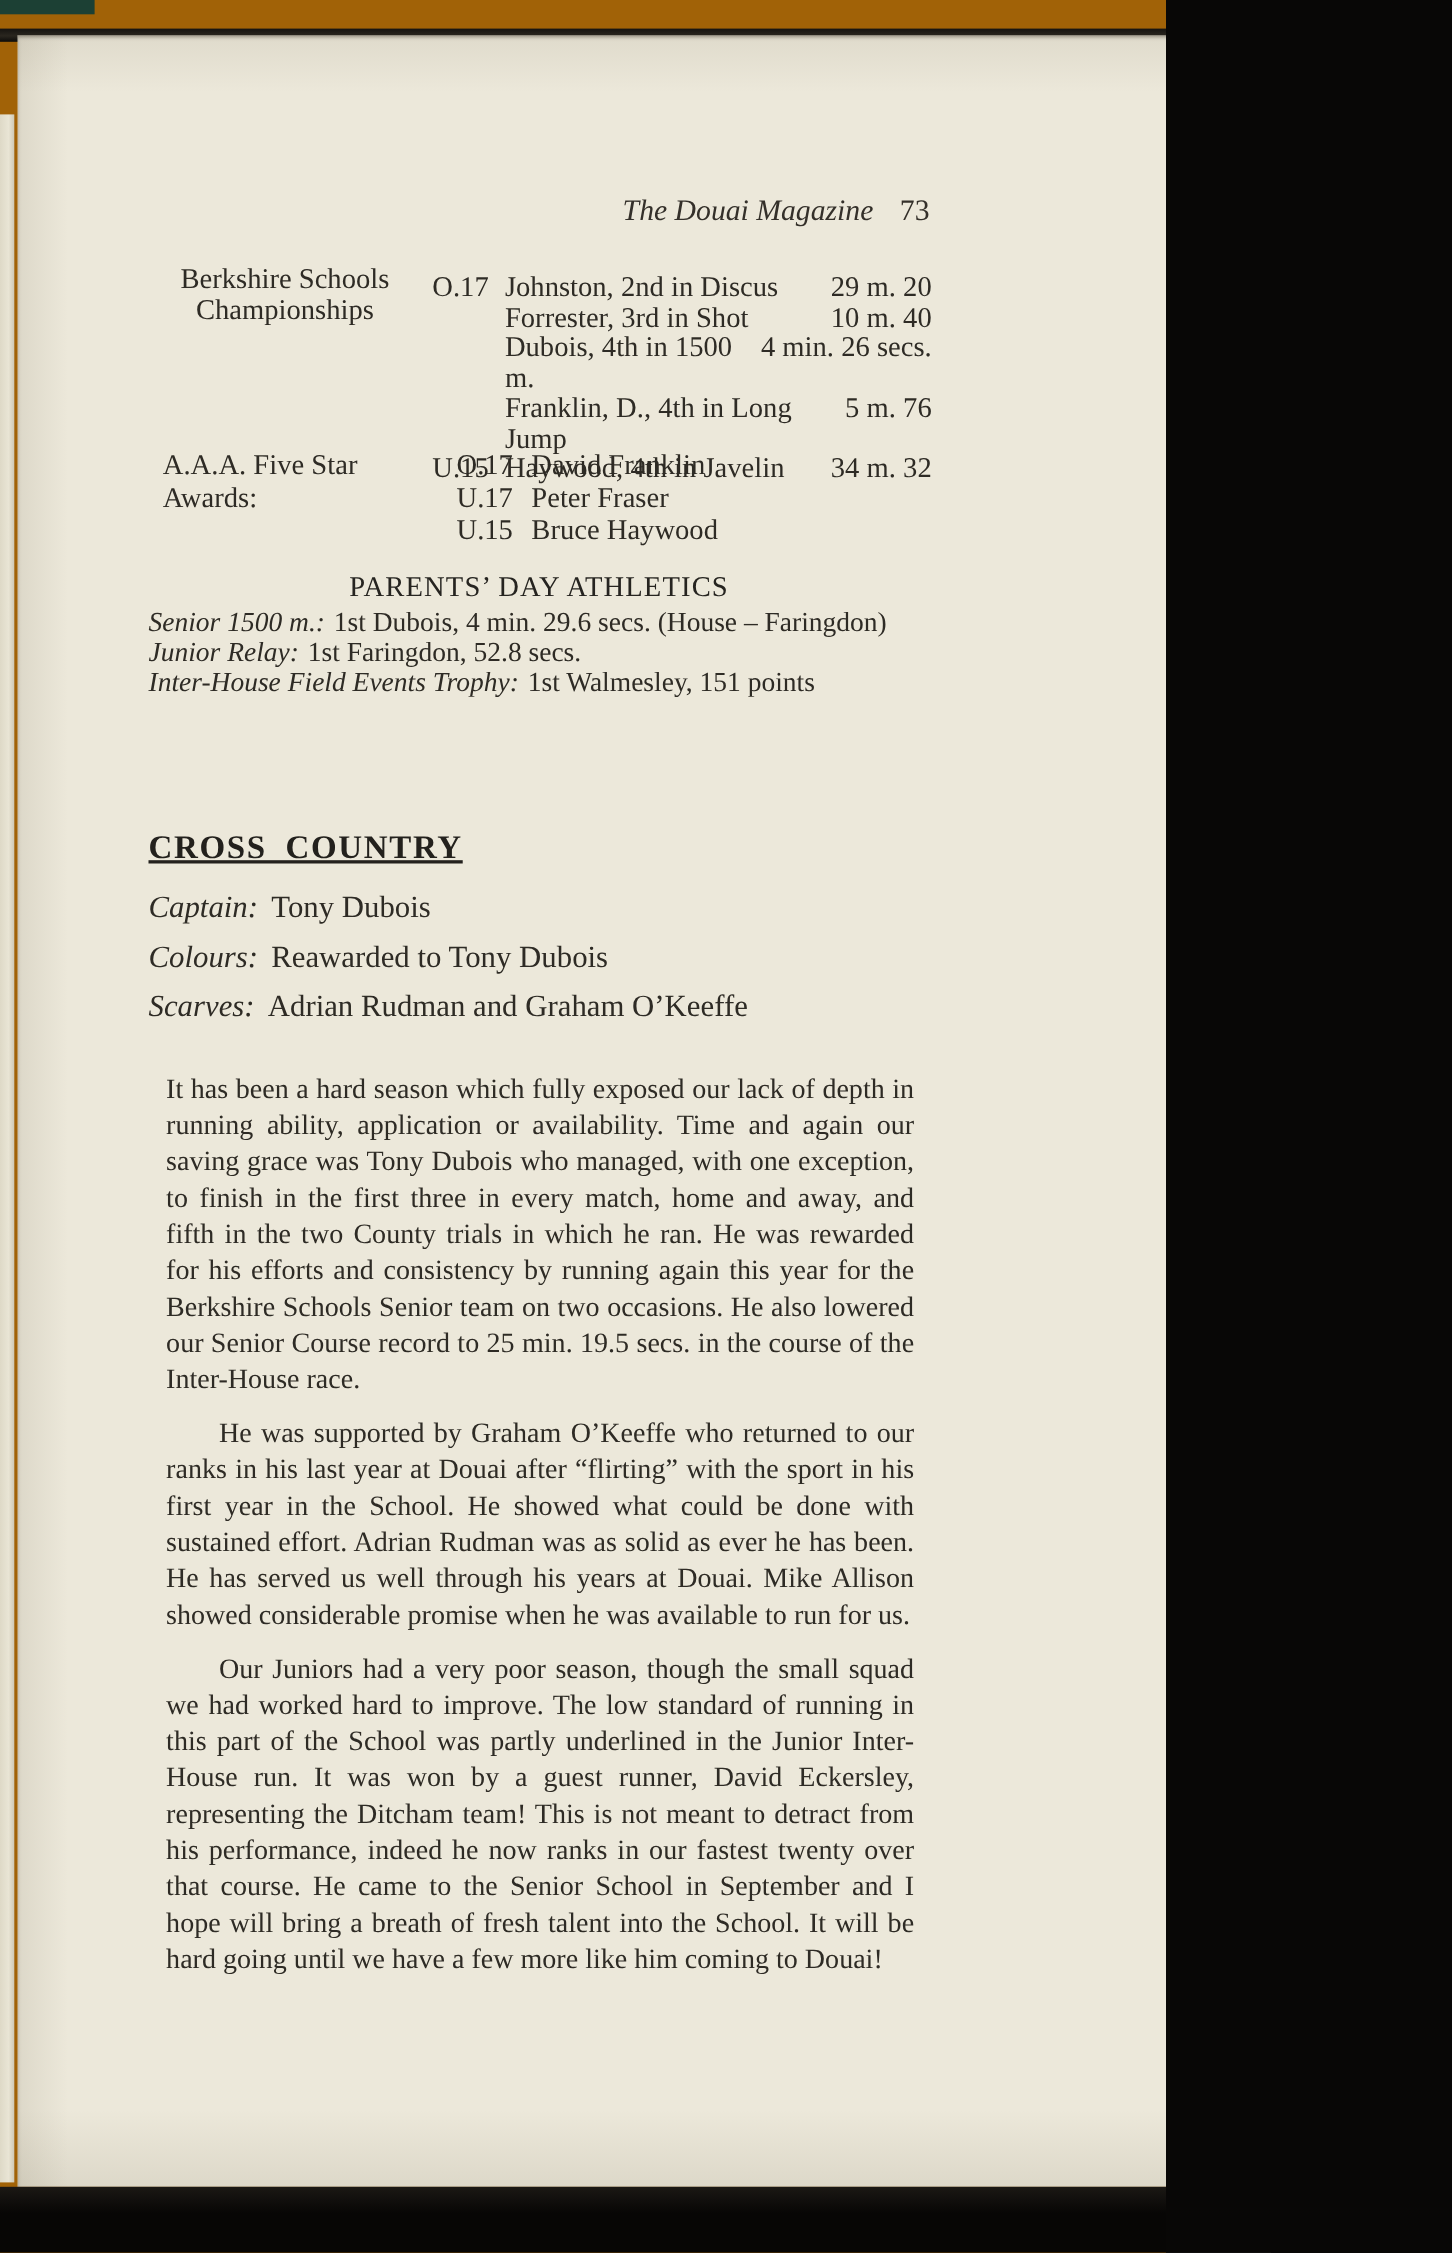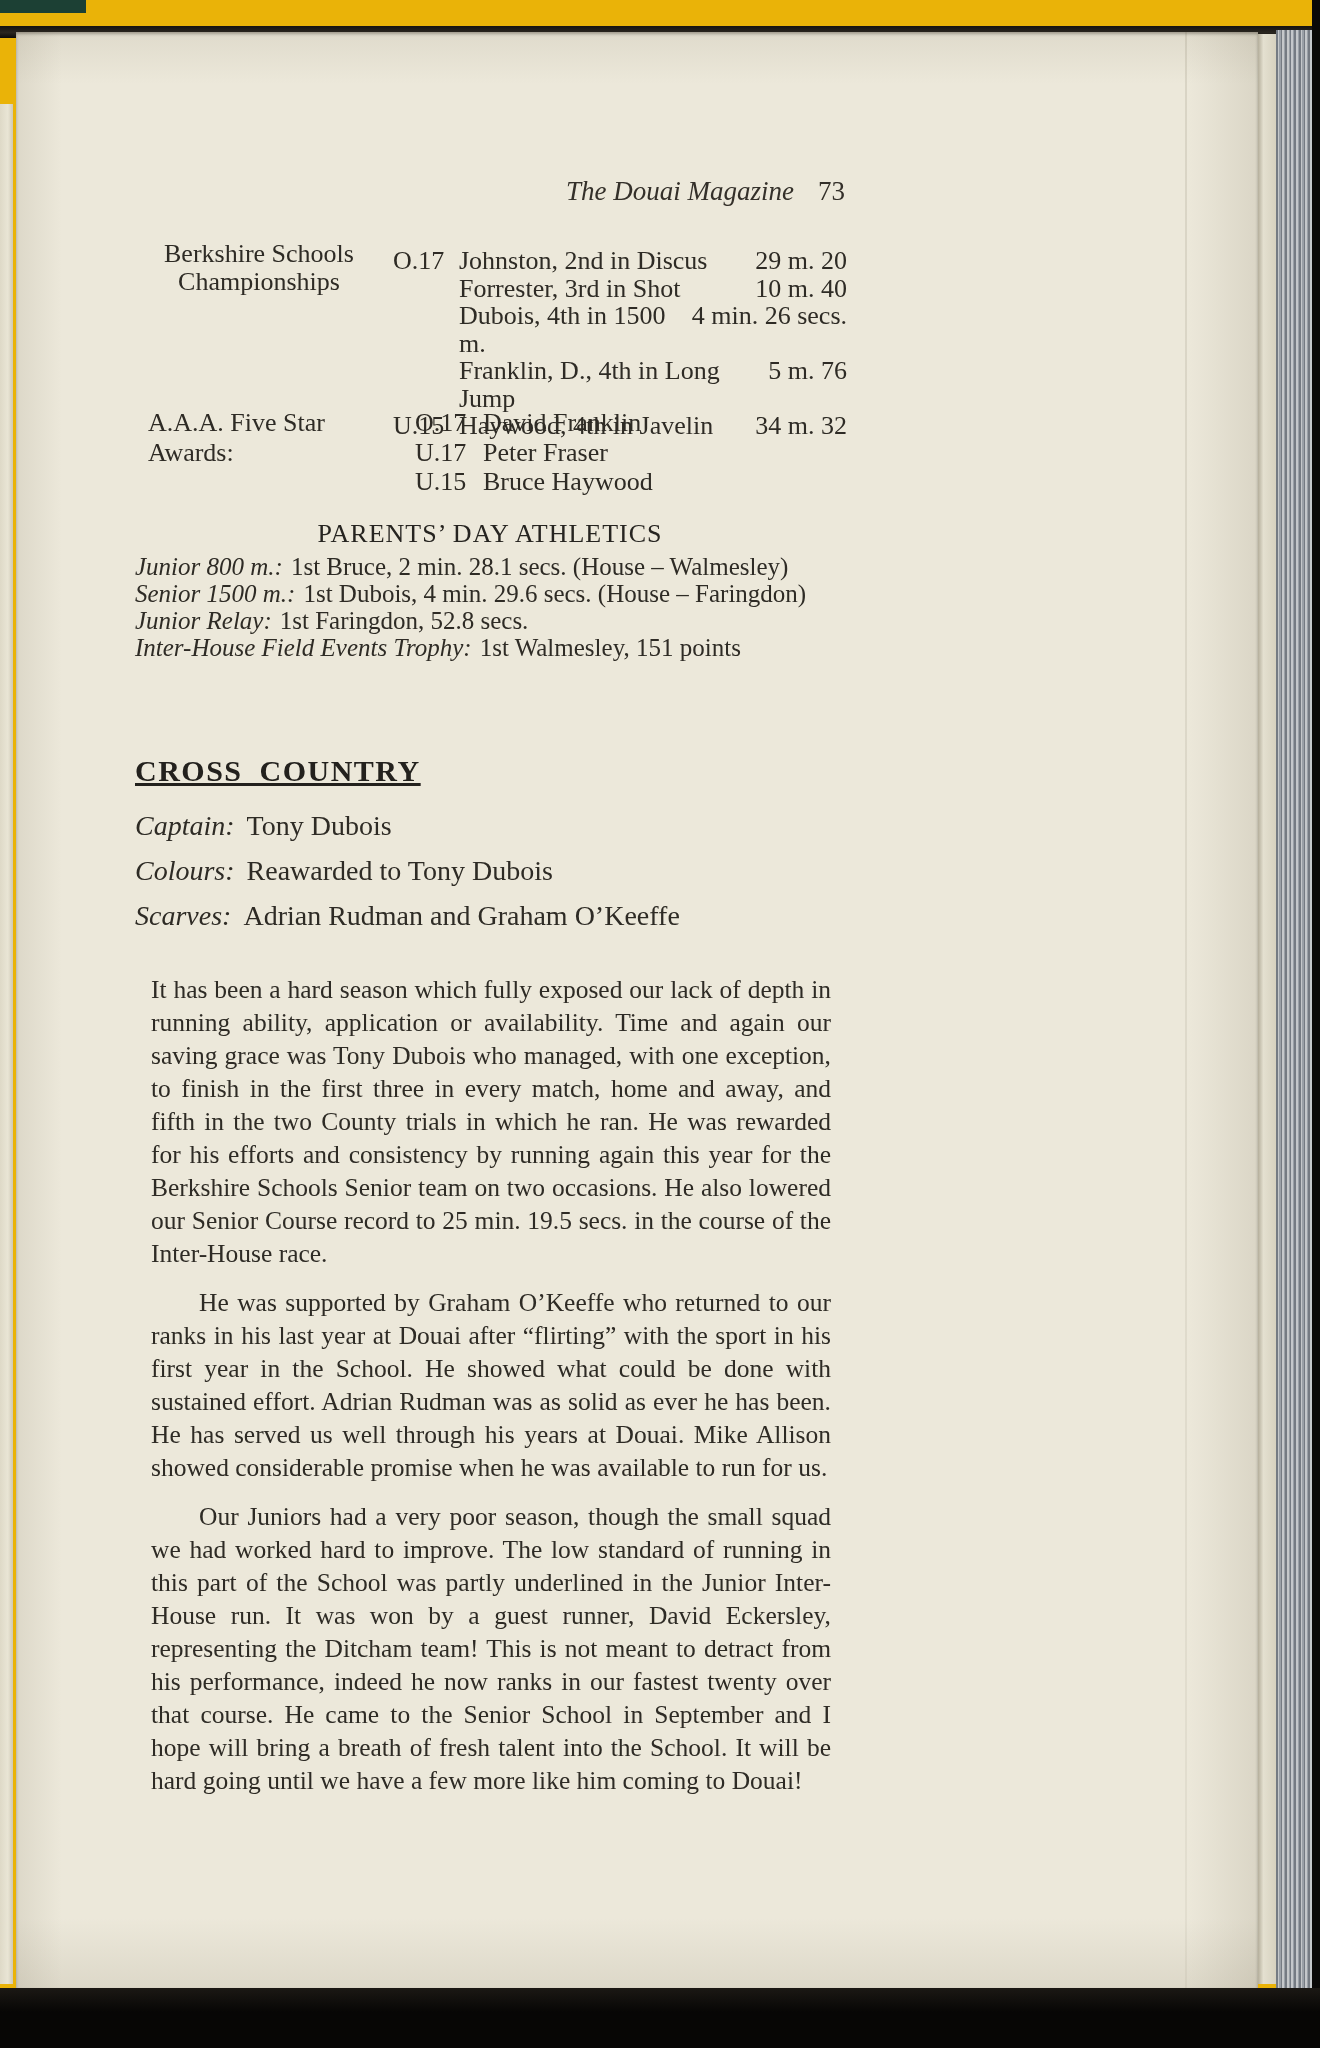--- a/index.html
+++ b/index.html
@@ -1,18 +1,18 @@
 <!DOCTYPE html>
 <html><head>
 <meta charset="utf-8">
 <style>
   html,body{margin:0;padding:0;background:#080706;}
   .scene{
-    position:relative;width:1320px;height:2048px;overflow:hidden;
-    background:#eab308;
+    position:relative;width:1060px;height:2048px;overflow:hidden;
+    background:#a16207;
     font-family:"Liberation Serif","DejaVu Serif",serif;
     color:#2e2b25;
   }
   
   .corner-green{position:absolute;left:0;top:0;width:86px;height:13px;background:#1c4034;}
   
   .cover-top{position:absolute;left:0;top:26px;width:100%;height:12px;
     background:linear-gradient(180deg,#151310,#2a261f 55%,#0c0b09);}
   
   .left-sliver{position:absolute;left:0;top:104px;width:13px;height:1880px;
@@ -143,23 +143,20 @@
           <span class="age">U.15</span>
           <span class="name">Bruce Haywood</span>
         </div>
       </div>
     </div>
 
     <div class="pd-heading">PARENTS’ DAY ATHLETICS</div>
 
     <div class="pd-events">
       <div>
-        <span class="evt-label">Junior 800 m.:</span><span class="evt-text">1st Bruce, 2 min. 28.1 secs. (House – Walmesley)</span>
-      </div>
-      <div>
         <span class="evt-label">Senior 1500 m.:</span><span class="evt-text">1st Dubois, 4 min. 29.6 secs. (House – Faringdon)</span>
       </div>
       <div>
         <span class="evt-label">Junior Relay:</span><span class="evt-text">1st Faringdon, 52.8 secs.</span>
       </div>
       <div>
         <span class="evt-label">Inter-House Field Events Trophy:</span><span class="evt-text">1st Walmesley, 151 points</span>
       </div>
     </div>
 

